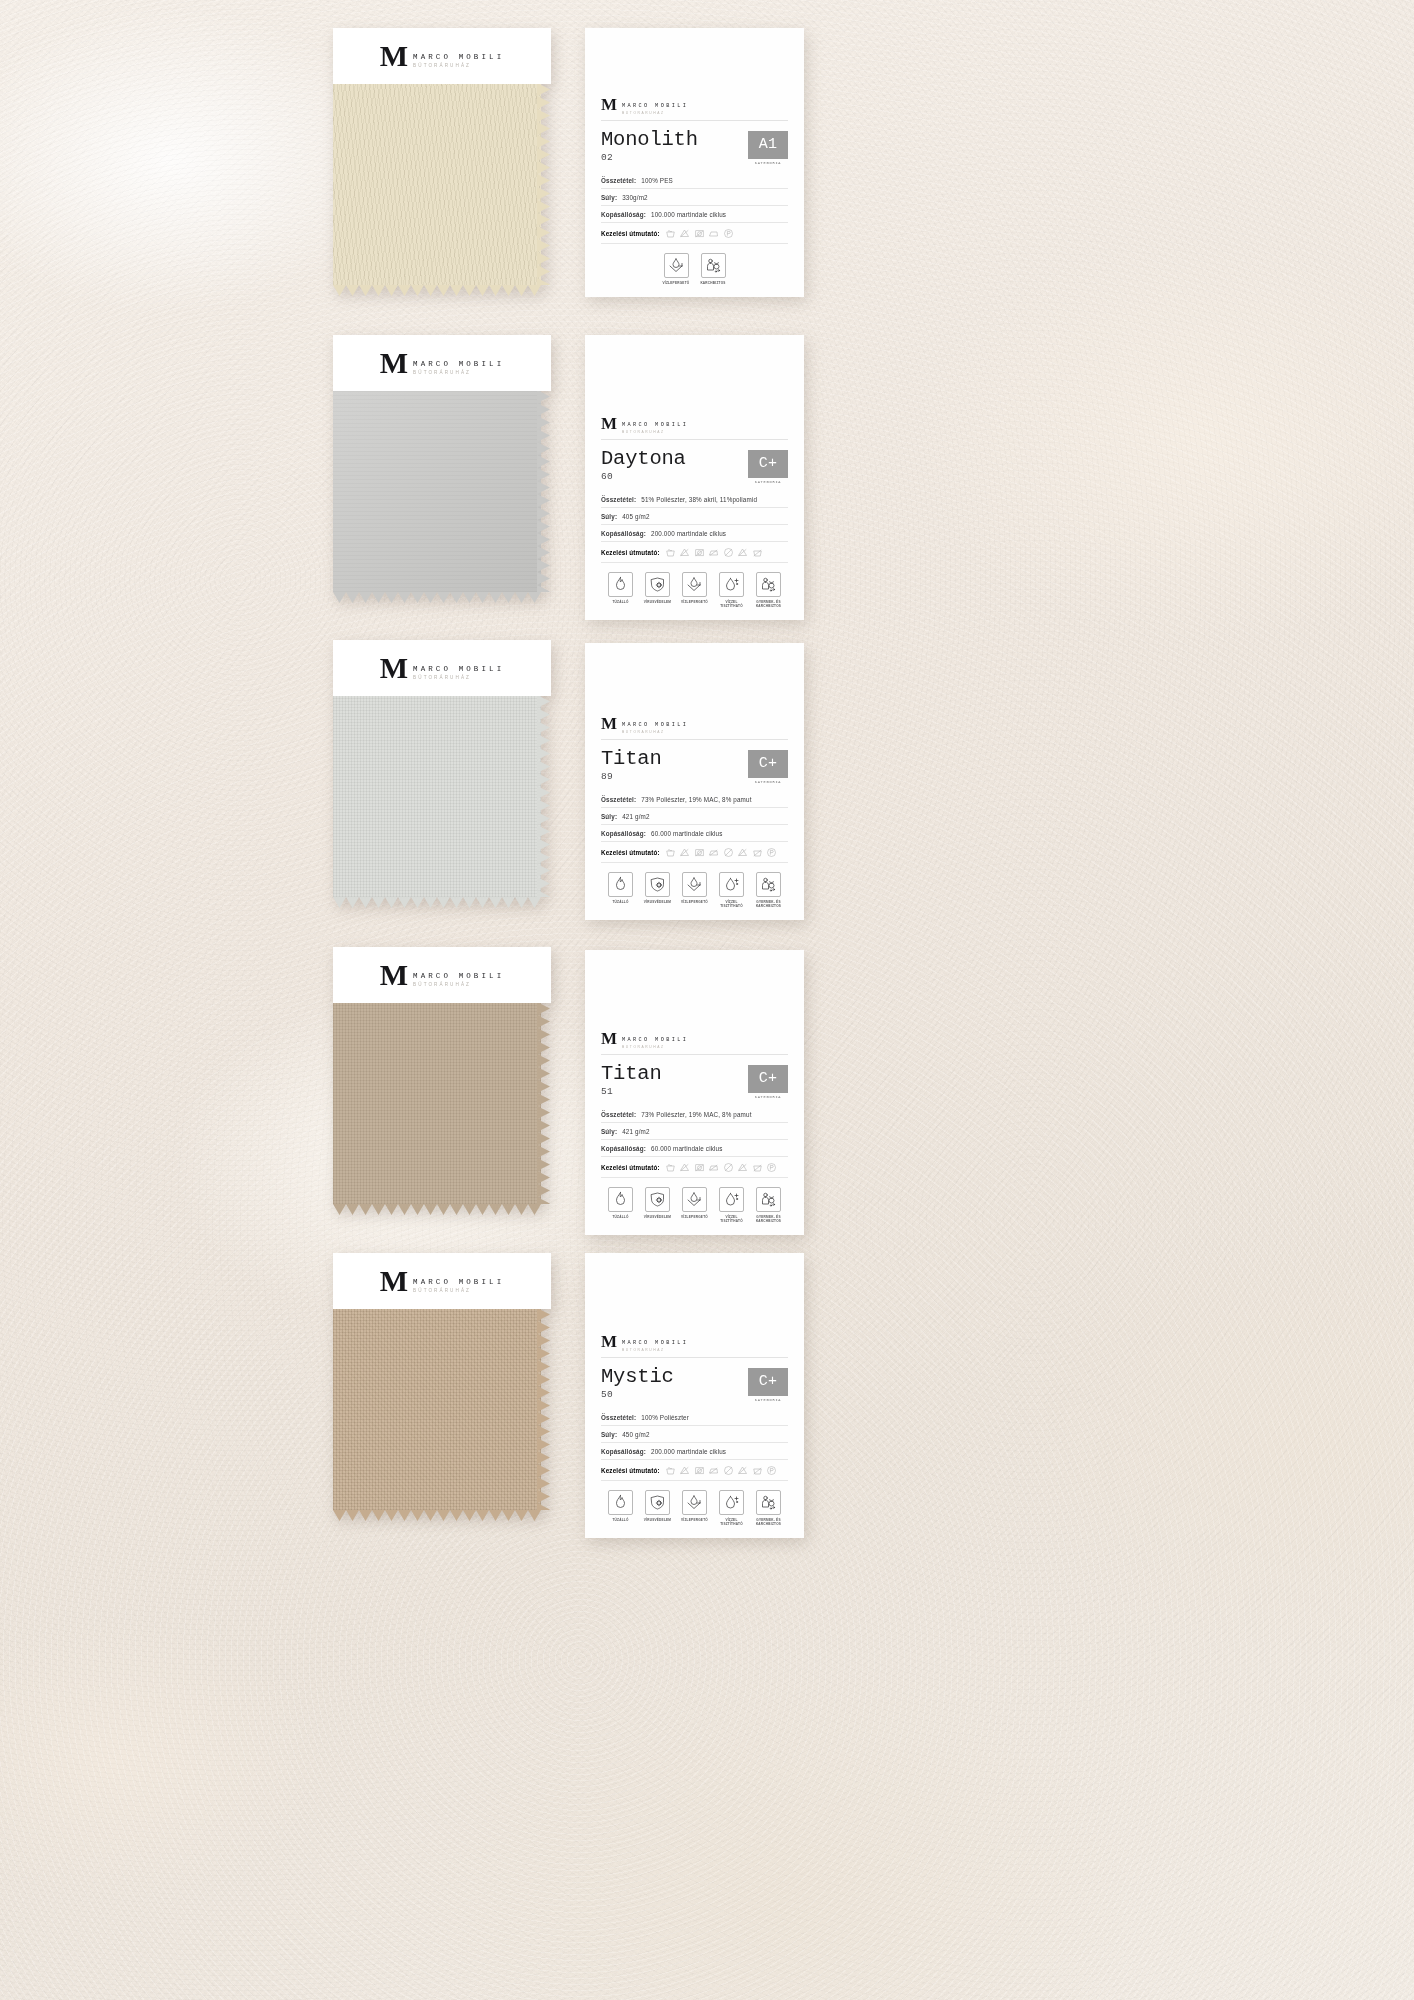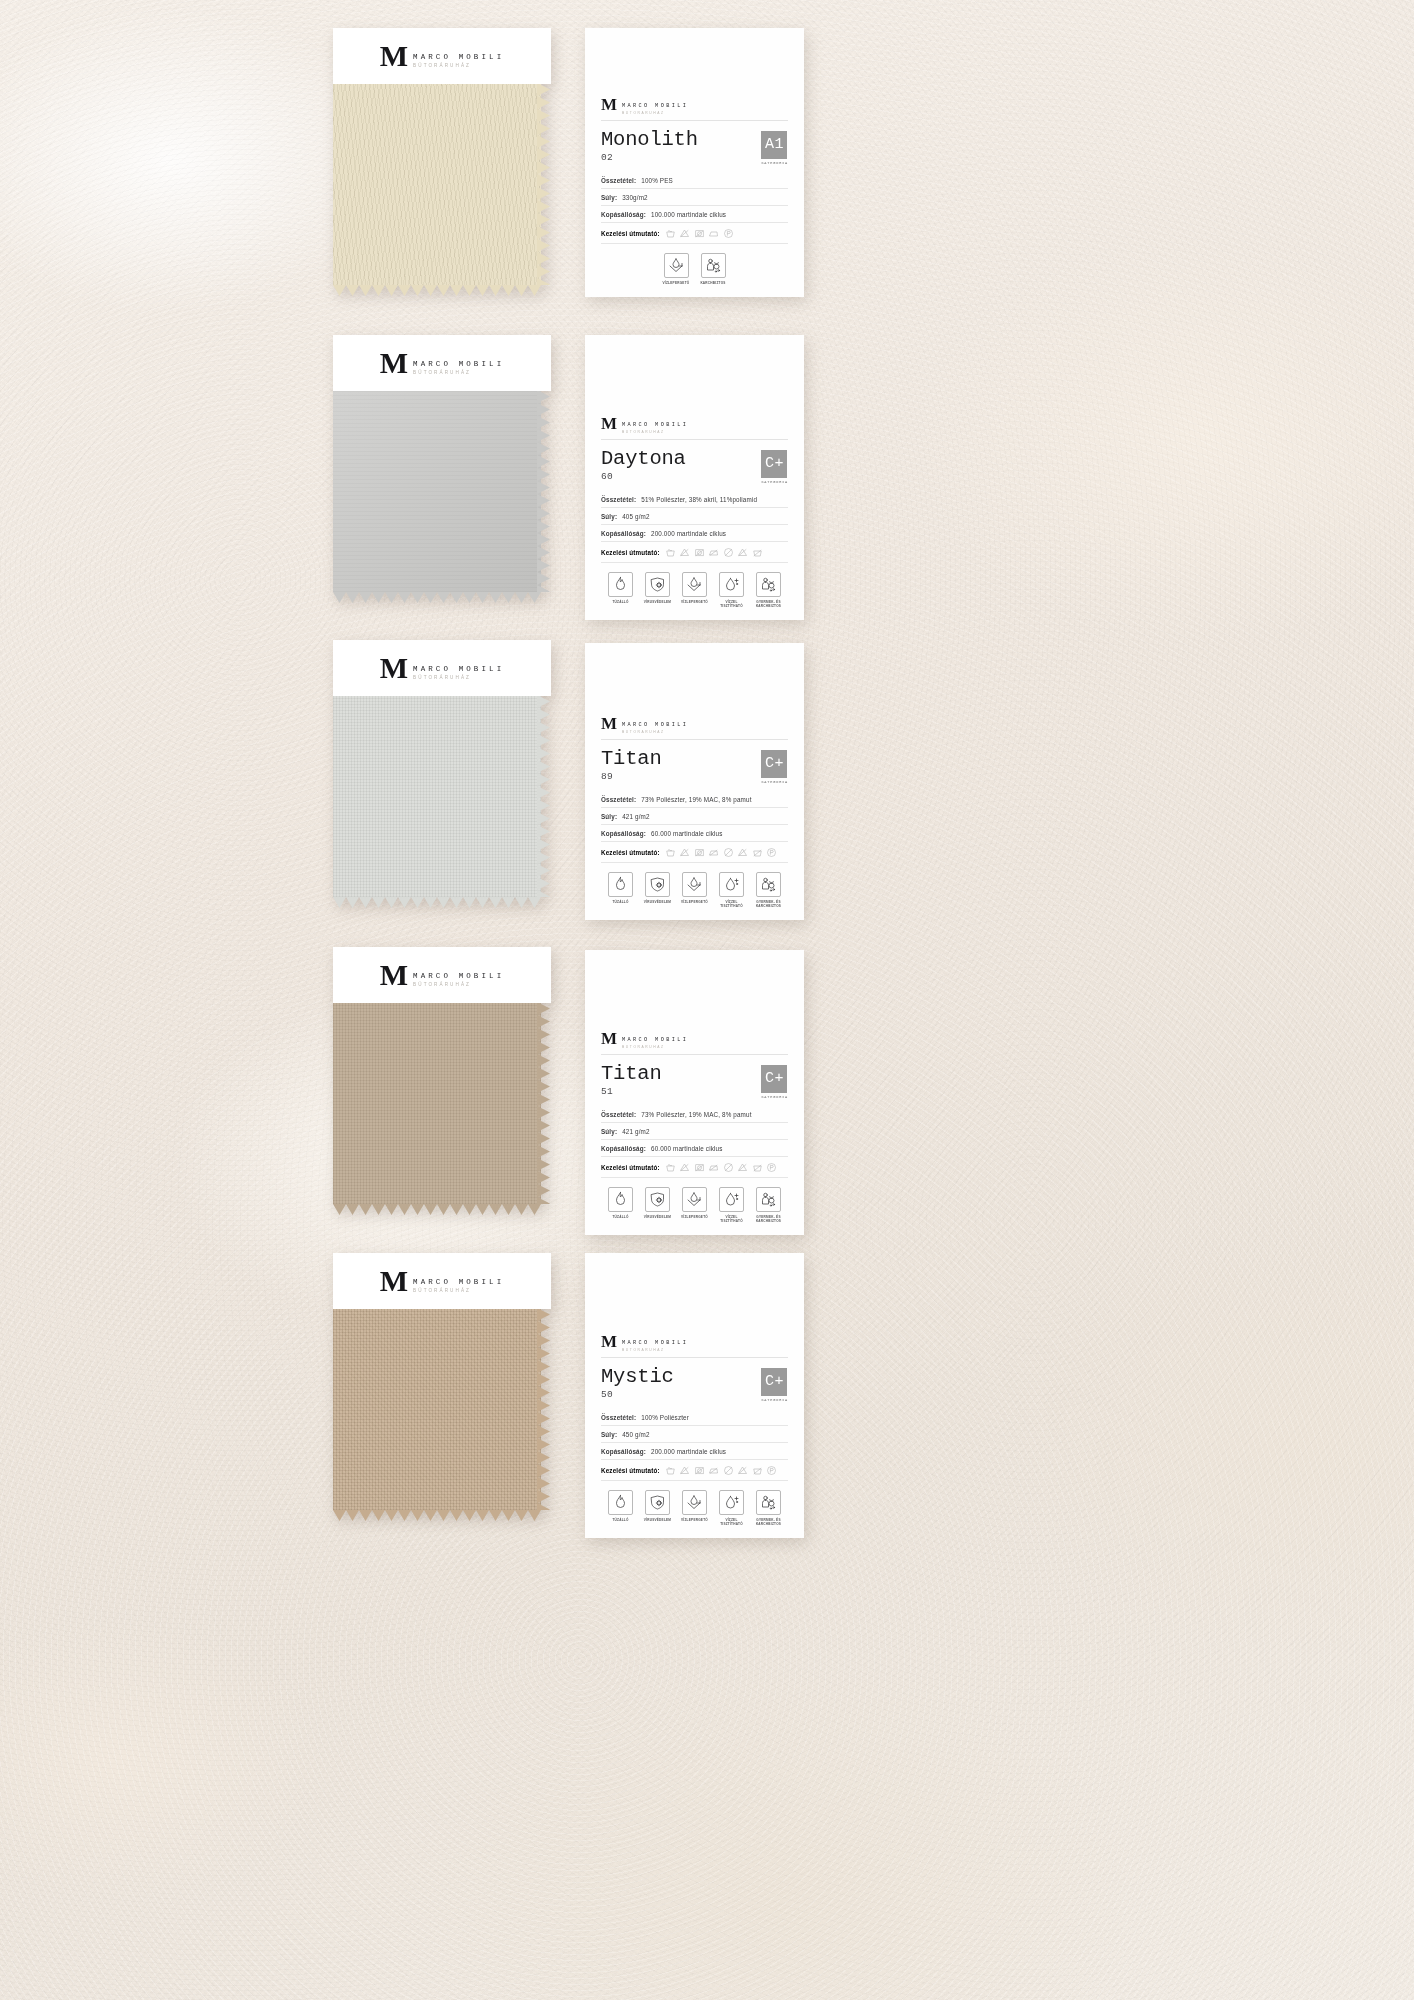--- a/index.html
+++ b/index.html
@@ -158,21 +158,21 @@
     letter-spacing: -.2px;
   }
   .fabric-code {
     font-size: 9.5px;
     color: #4a4a4d;
     margin-top: 2px;
     letter-spacing: .2px;
   }
   .cat-wrap { text-align: center; padding-top: 2px; }
   .cat-badge {
-    width: 26px; height: 28px;
+    width: 40px; height: 28px;
     background: #9a9a9a;
     color: #ffffff;
     font-size: 15px;
     display: flex;
     align-items: center;
     justify-content: center;
     letter-spacing: .3px;
   }
   .cat-label {
     font-size: 3.6px;

